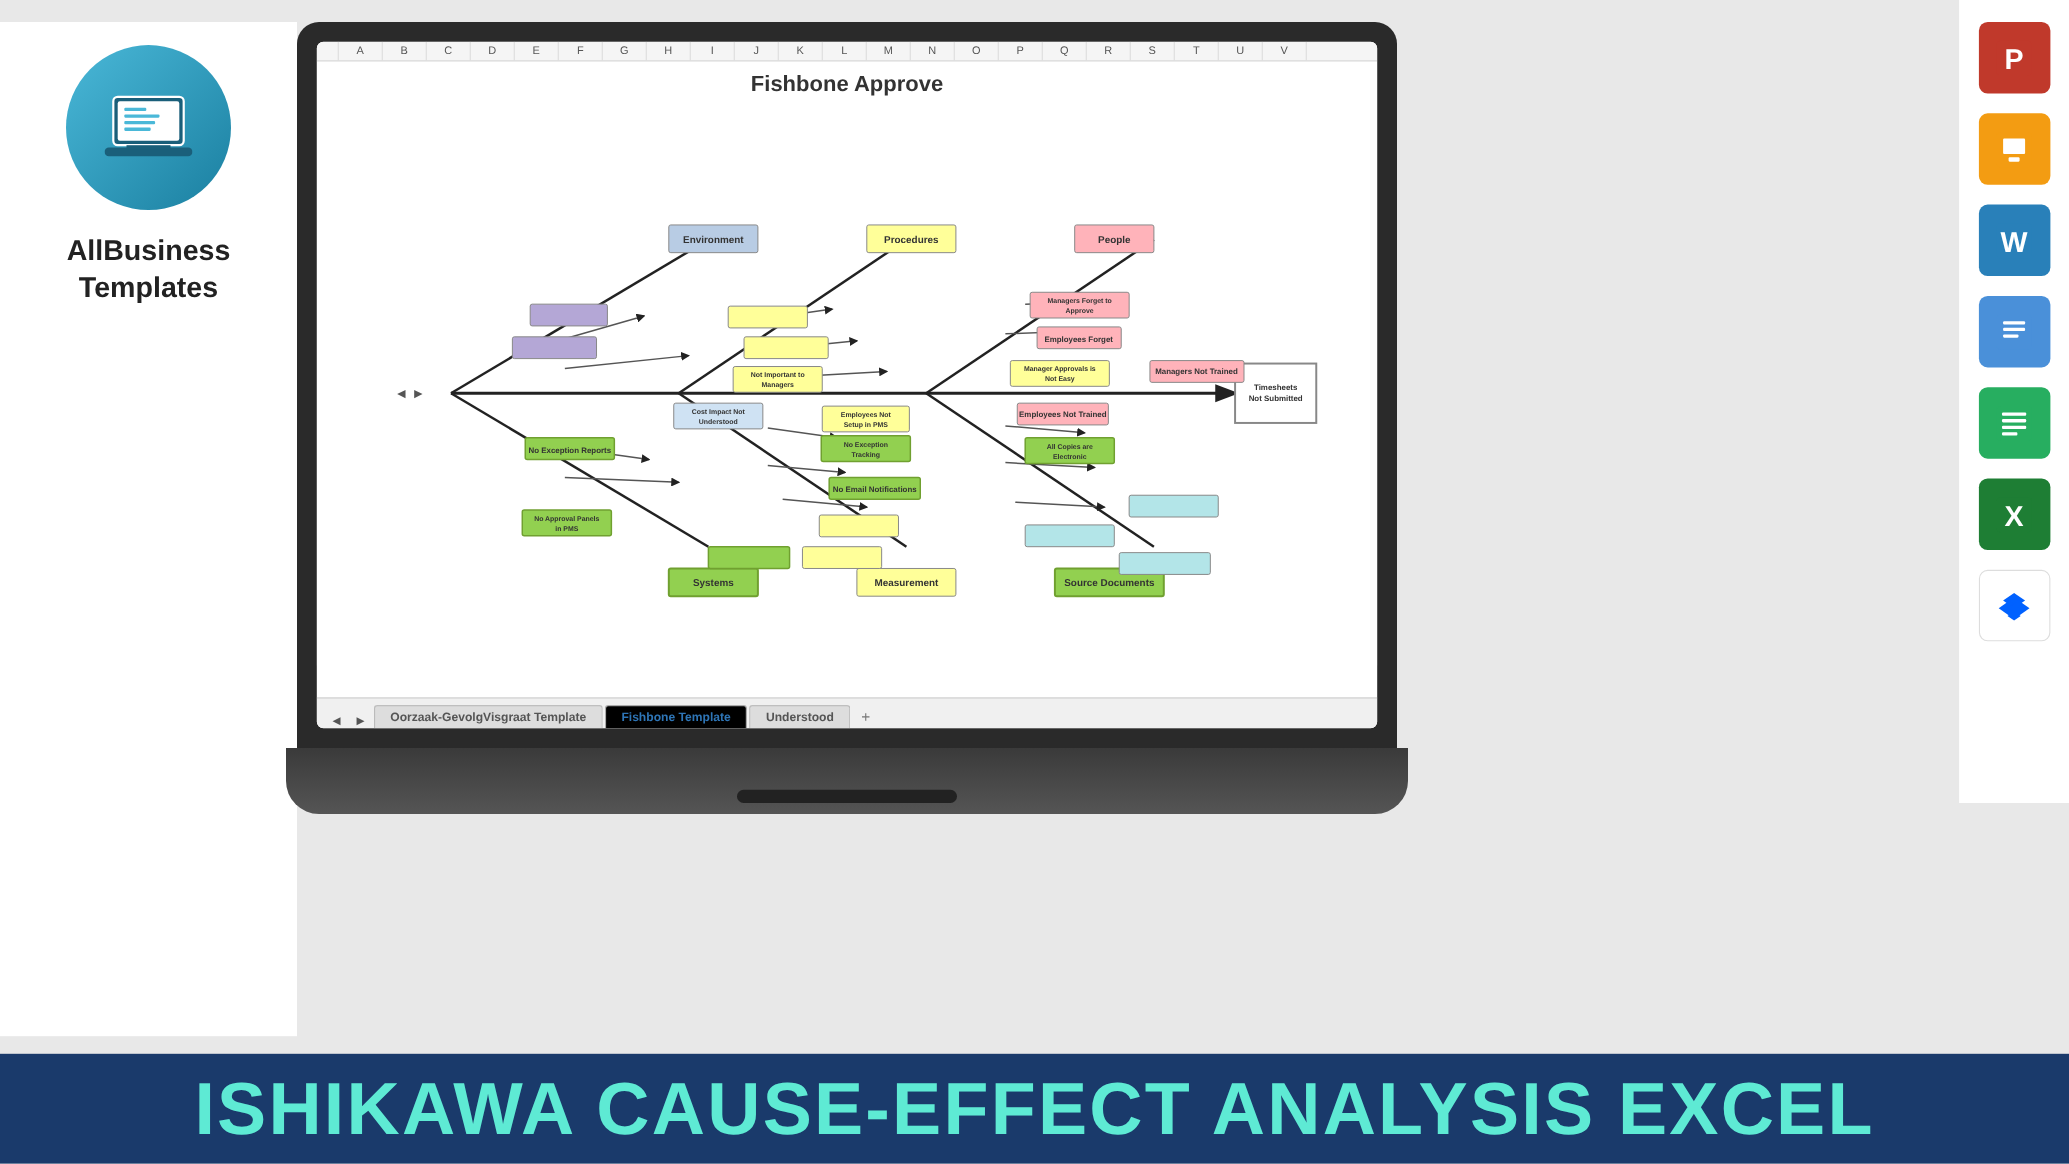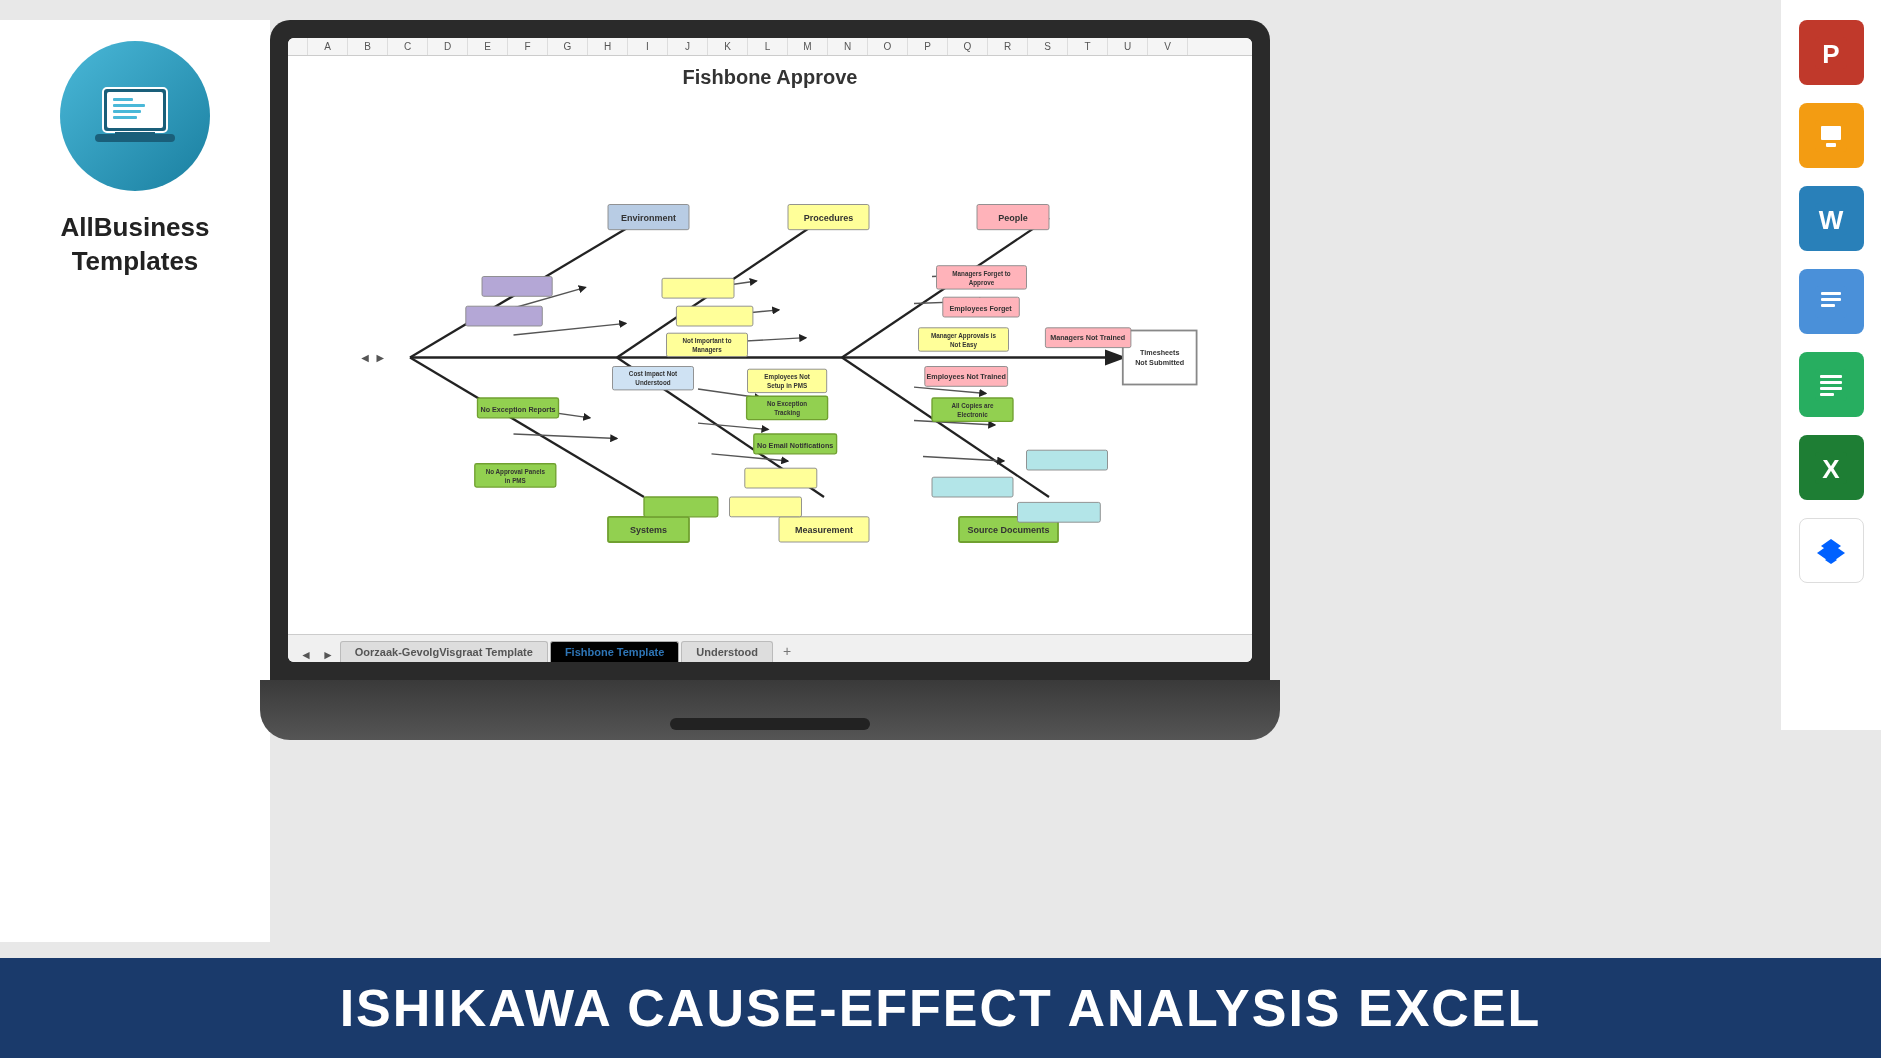--- a/index.html
+++ b/index.html
@@ -232,23 +232,23 @@
       left: 0;
       right: 0;
       height: 100px;
       background: #1a3a6b;
       display: flex;
       align-items: center;
       justify-content: center;
     }
 
     .banner-text {
-      font-size: 52px;
+      font-size: 67px;
       font-weight: 900;
-      color: #ffffff;
+      color: #5eead4;
       letter-spacing: 2px;
       text-transform: uppercase;
     }
 
     .nav-arrow {
       position: absolute;
       font-size: 16px;
       color: #555;
       cursor: pointer;
     }

